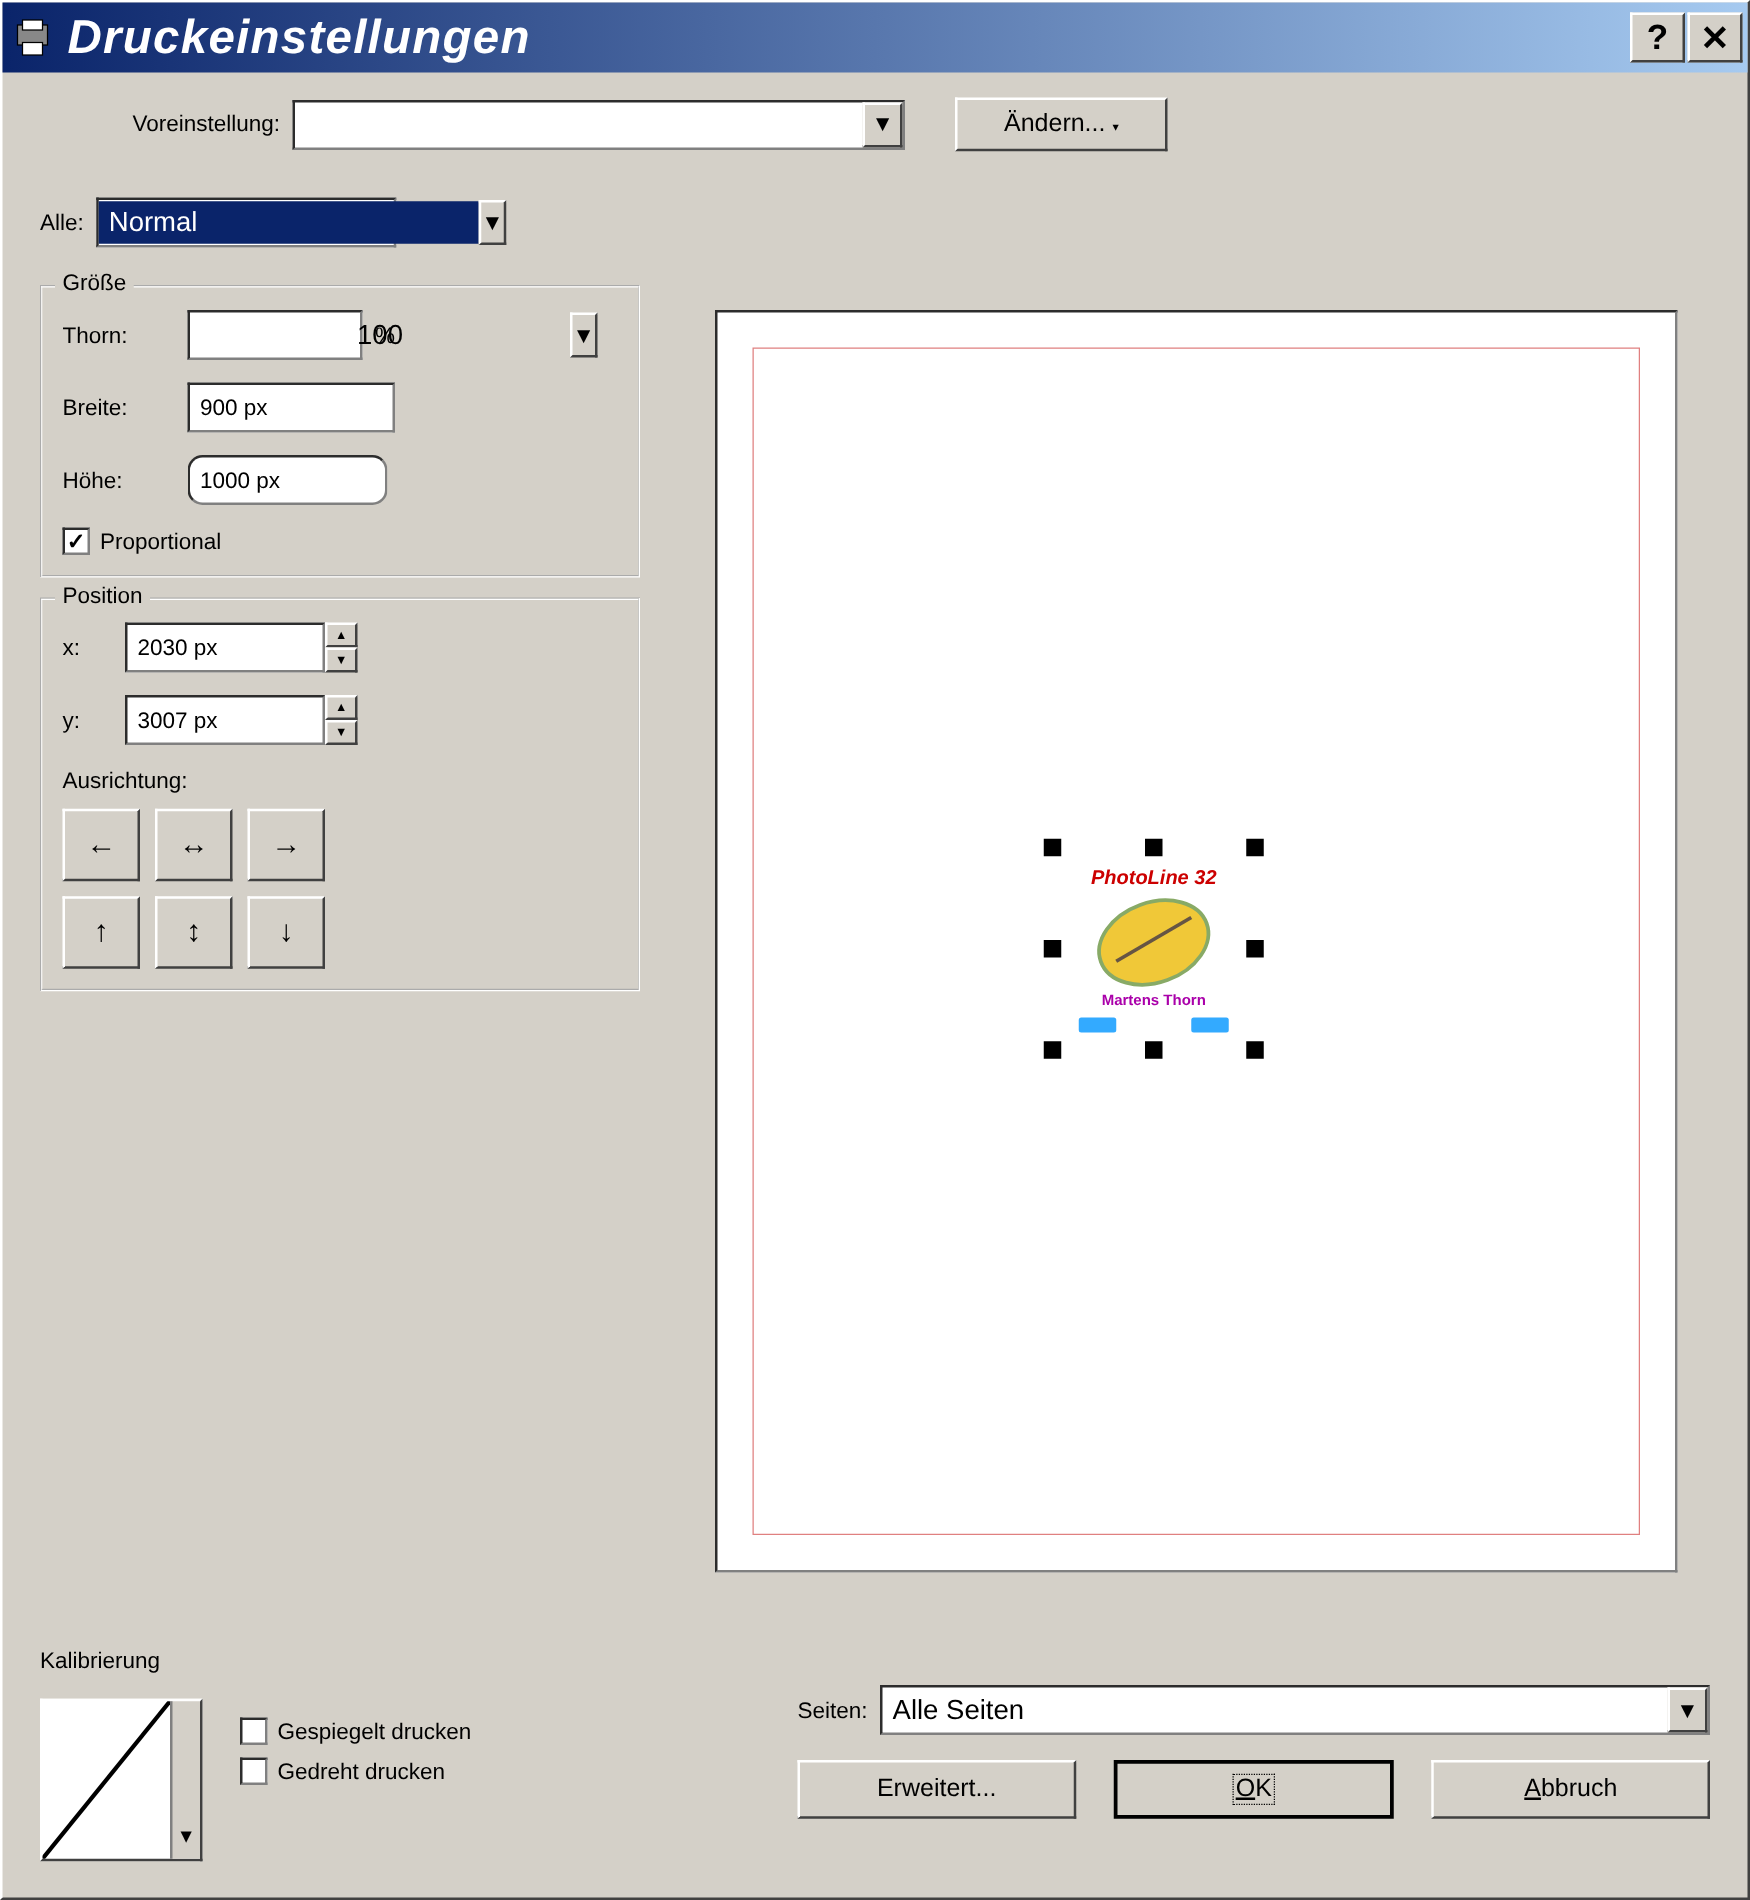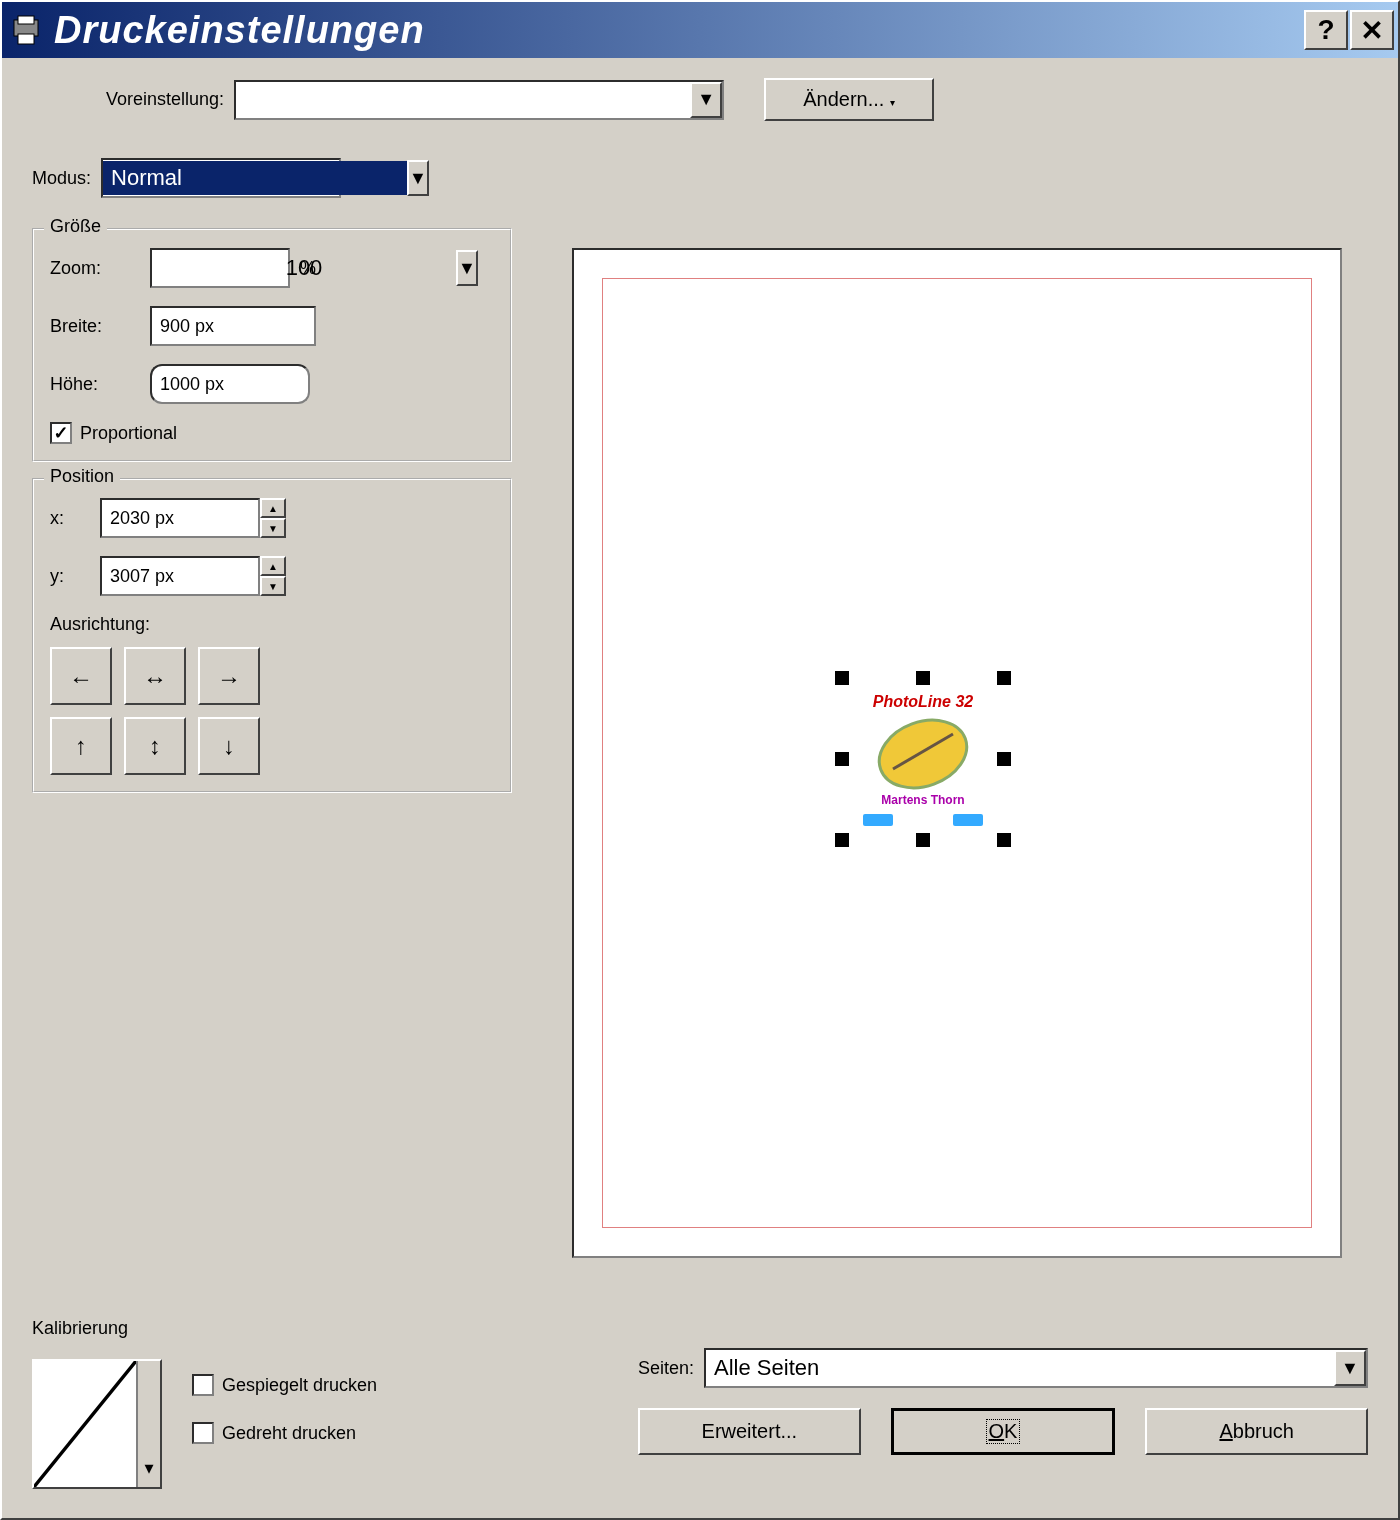--- a/index.html
+++ b/index.html
@@ -314,31 +314,31 @@
       </div>
       <button class="btn" style="margin-left:30px; width:170px;">
         <span>Ändern...</span>
         <span style="font-size:10px;">▾</span>
       </button>
     </div>
 
     <div class="left-col">
 
       <div class="row">
-        <span class="label">Modus:</span>
+        <span class="label">Alle:</span>
         <div class="combo selected-combo" style="width:240px;">
           <input class="combo-input" readonly="" value="Normal" style="">
           <div class="combo-btn">▼</div>
         </div>
       </div>
 
       <div class="fieldset" style="margin-top:30px;">
         <div class="fieldset-legend">Größe</div>
         <div class="row">
-          <span class="label" style="width:90px;">Zoom:</span>
+          <span class="label" style="width:90px;">Thorn:</span>
           <div class="combo" style="width:140px;">
             <input class="combo-input" style="text-align: center;" value="100">
             <div class="combo-btn">▼</div>
           </div>
           <span class="label">%</span>
         </div>
         <div class="row">
           <span class="label" style="width:90px;">Breite:</span>
           <input class="input-text" style="width: 166px;" value="900 px">
         </div>
@@ -421,21 +421,21 @@
           <div class="calib-box">
             <div class="calib-inner">
               <svg class="calib-line" viewBox="0 0 100 100" preserveAspectRatio="none">
                 <line x1="0" y1="100" x2="100" y2="0" stroke="#000" stroke-width="3"></line>
               </svg>
             </div>
             <div class="calib-drop">▾</div>
           </div>
         </div>
         <div style="padding-top:48px;">
-          <div class="checkbox-row" style="margin-bottom:26px;text-align:right;">
+          <div class="checkbox-row" style="margin-bottom:10px;text-align:right;">
             <div class="checkbox"></div>
             <span class="label">Gespiegelt drucken</span>
           </div>
           <div class="checkbox-row">
             <div class="checkbox"></div>
             <span class="label">Gedreht drucken</span>
           </div>
         </div>
       </div>
 

